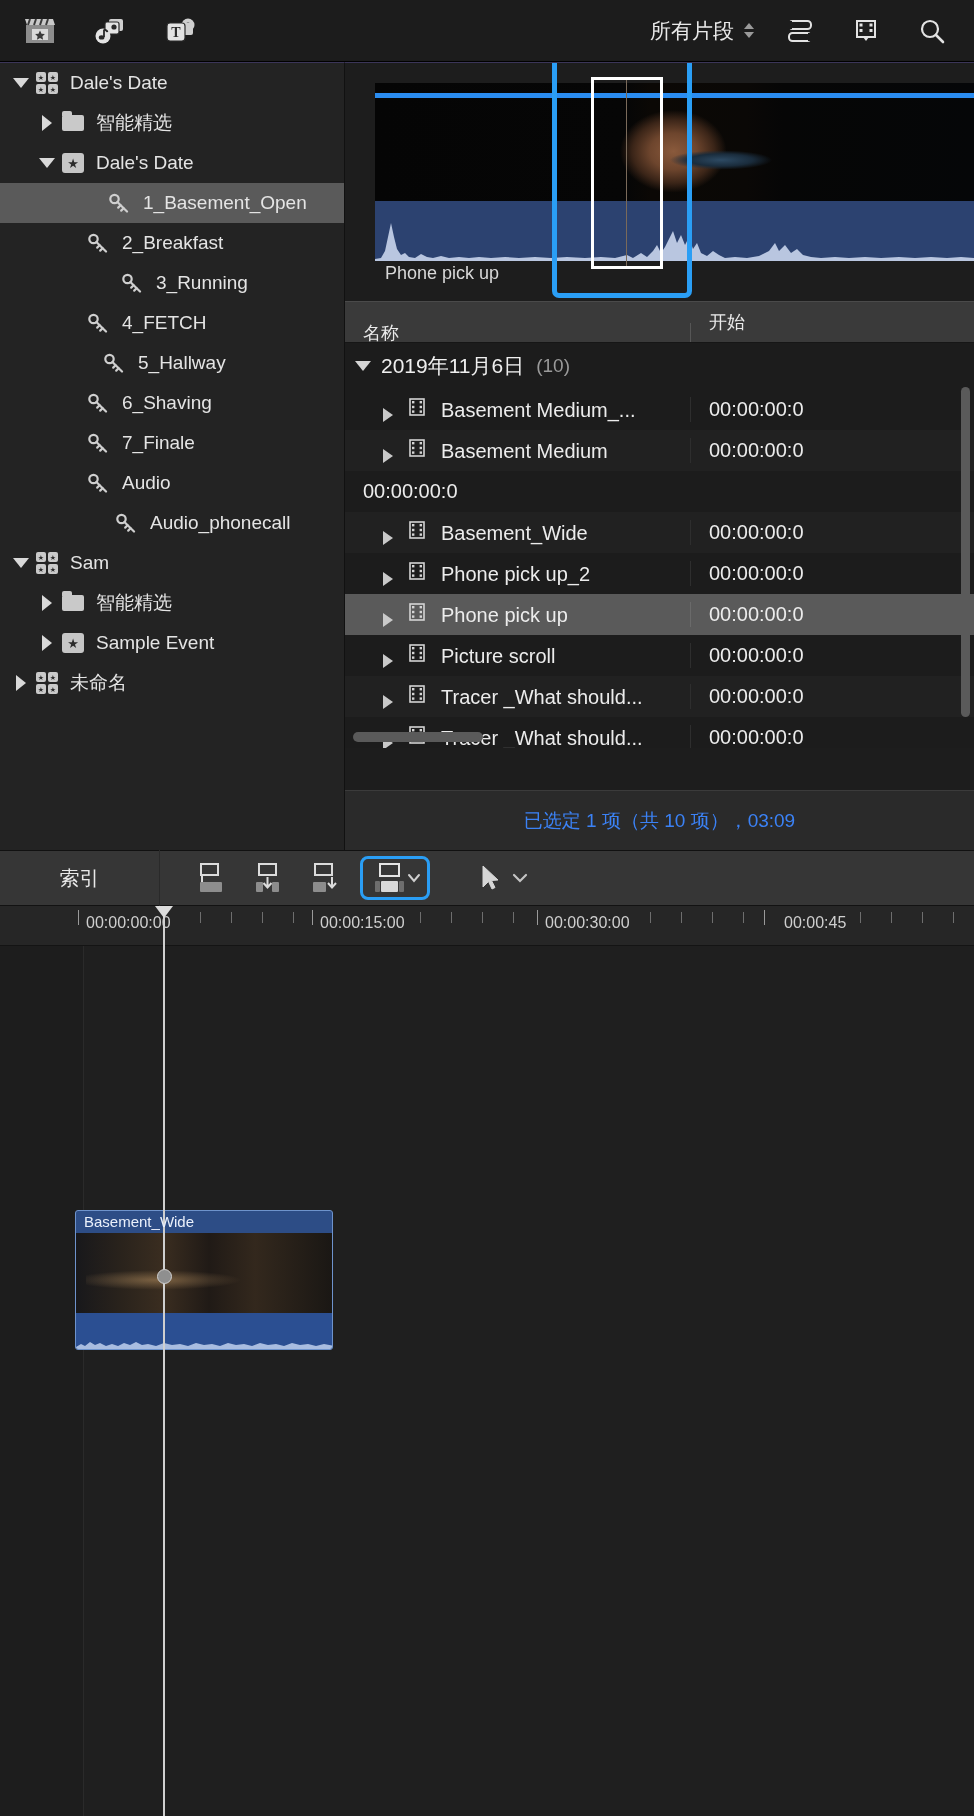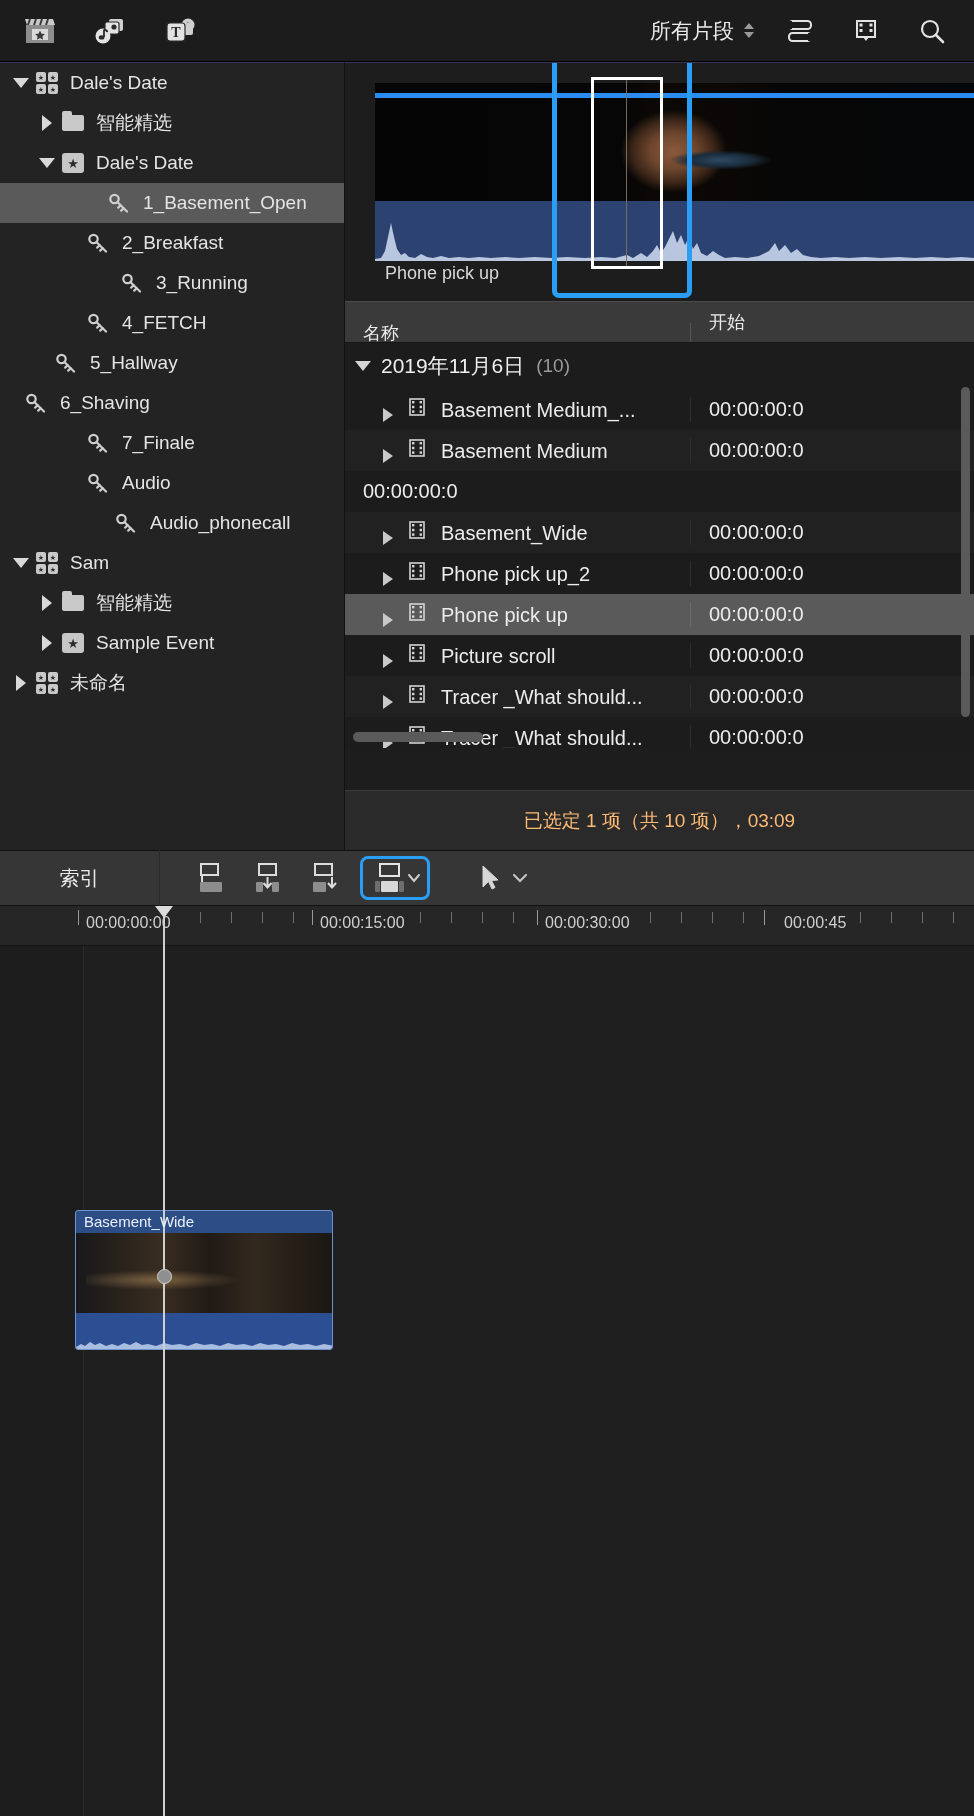--- a/index.html
+++ b/index.html
@@ -110,21 +110,21 @@
   .clip-row .cname { width: 346px; display:flex; align-items:flex-end; padding-left: 38px; border-right:1px solid #2e2e2e; overflow:hidden; white-space:nowrap; }
   .clip-row.sel .cname { border-right-color:#6a6a6a; }
   .clip-row .ctri { width:0;height:0;border-top:7px solid transparent;border-bottom:7px solid transparent;border-left:10px solid #c9c9c9; margin-right:14px; flex:0 0 auto;}
   .film-ic { flex:0 0 auto; margin-right:14px; }
   .clip-row .cstart { flex:1; padding-left:18px; white-space:nowrap; overflow:hidden; }
 
   .hscroll { position:absolute; left:8px; bottom:6px; width:130px; height:10px; background:#5a5a5a; border-radius:5px; }
   .vscroll { position:absolute; right:4px; top:44px; width:9px; height:330px; background:#5a5a5a; border-radius:5px; }
 
   .status-bar { position:absolute; left:0; bottom:0; width:629px; height:60px; background:#2a2a2a; border-top:1px solid #3b3b3b;
-    display:flex; align-items:center; justify-content:center; font-size:19px; color:#fdba74; }
+    display:flex; align-items:center; justify-content:center; font-size:19px; color:#3b82f6; }
 
   
   .tl-toolbar { position:absolute; top:850px; left:0; width:974px; height:56px; background:#363636; border-top:1px solid #111; border-bottom:1px solid #121212; display:flex; align-items:center; }
   .index-btn { width:160px; height:56px; display:flex; align-items:center; justify-content:center; font-size:20px; color:#e9e9e9; border-right:1px solid #2a2a2a; cursor:pointer; }
   .edit-btns { display:flex; align-items:center; gap:10px; padding-left:26px; }
   .ebtn { width:48px; height:44px; display:flex; align-items:center; justify-content:center; border-radius:5px; cursor:pointer; }
   .ebtn.active-ring { border:3px solid #2a9ef5; border-radius:8px; width:70px; }
   .tool-sel { display:flex; align-items:center; gap:8px; margin-left:46px; cursor:pointer; }
 
   
@@ -320,37 +320,37 @@
               <svg width="24" height="20" viewBox="0 0 24 20">
                 <circle cx="6.5" cy="6" r="4.2" fill="none" stroke="#cfcfcf" stroke-width="2.2"></circle>
                 <path d="M9.4 9 L19 18.5" stroke="#cfcfcf" stroke-width="2.2" stroke-linecap="round"></path>
                 <path d="M12.6 12.2 L10.2 14.6" stroke="#cfcfcf" stroke-width="2.2" stroke-linecap="round"></path>
                 <path d="M15.6 15.2 L13.2 17.6" stroke="#cfcfcf" stroke-width="2.2" stroke-linecap="round"></path>
               </svg>
             </span>
           </span>
           <span class="lbl">4_FETCH</span>
         </div>
-        <div class="lib-row" style="padding-left: 30px;">
+        <div class="lib-row" style="padding-left: 78px;">
           <span class="tri blank">
             <i></i>
           </span>
           <span class="ic">
             <span class="glyph-key">
               <svg width="24" height="20" viewBox="0 0 24 20">
                 <circle cx="6.5" cy="6" r="4.2" fill="none" stroke="#cfcfcf" stroke-width="2.2"></circle>
                 <path d="M9.4 9 L19 18.5" stroke="#cfcfcf" stroke-width="2.2" stroke-linecap="round"></path>
                 <path d="M12.6 12.2 L10.2 14.6" stroke="#cfcfcf" stroke-width="2.2" stroke-linecap="round"></path>
                 <path d="M15.6 15.2 L13.2 17.6" stroke="#cfcfcf" stroke-width="2.2" stroke-linecap="round"></path>
               </svg>
             </span>
           </span>
           <span class="lbl">5_Hallway</span>
         </div>
-        <div class="lib-row" style="">
+        <div class="lib-row" style="padding-left: 62px;">
           <span class="tri blank">
             <i></i>
           </span>
           <span class="ic">
             <span class="glyph-key">
               <svg width="24" height="20" viewBox="0 0 24 20">
                 <circle cx="6.5" cy="6" r="4.2" fill="none" stroke="#cfcfcf" stroke-width="2.2"></circle>
                 <path d="M9.4 9 L19 18.5" stroke="#cfcfcf" stroke-width="2.2" stroke-linecap="round"></path>
                 <path d="M12.6 12.2 L10.2 14.6" stroke="#cfcfcf" stroke-width="2.2" stroke-linecap="round"></path>
                 <path d="M15.6 15.2 L13.2 17.6" stroke="#cfcfcf" stroke-width="2.2" stroke-linecap="round"></path>

